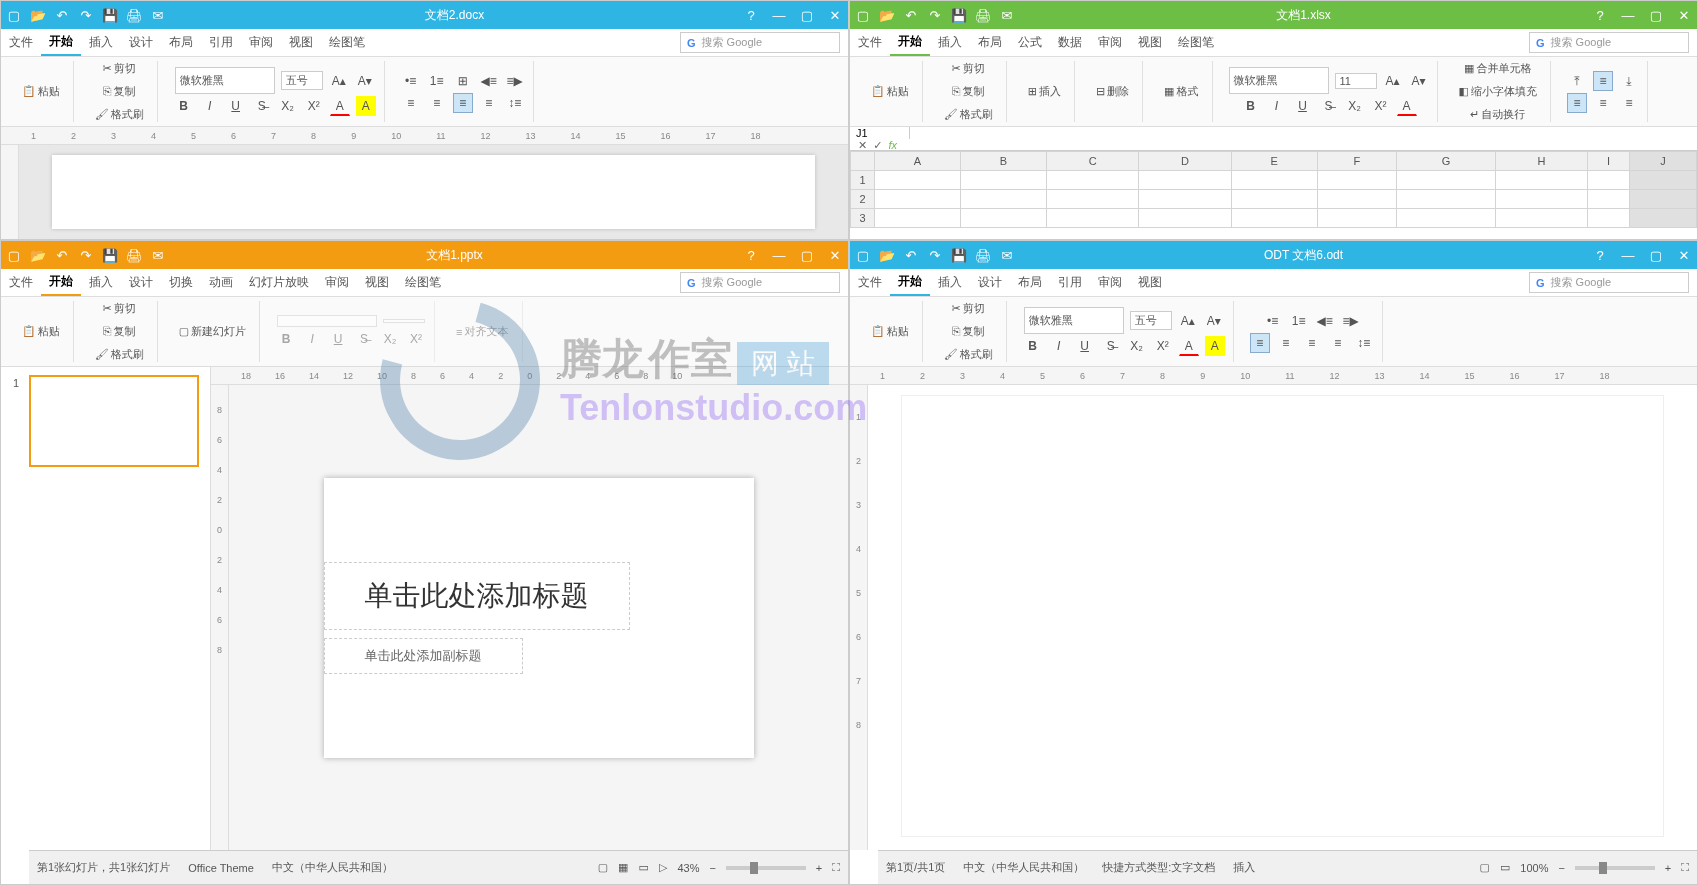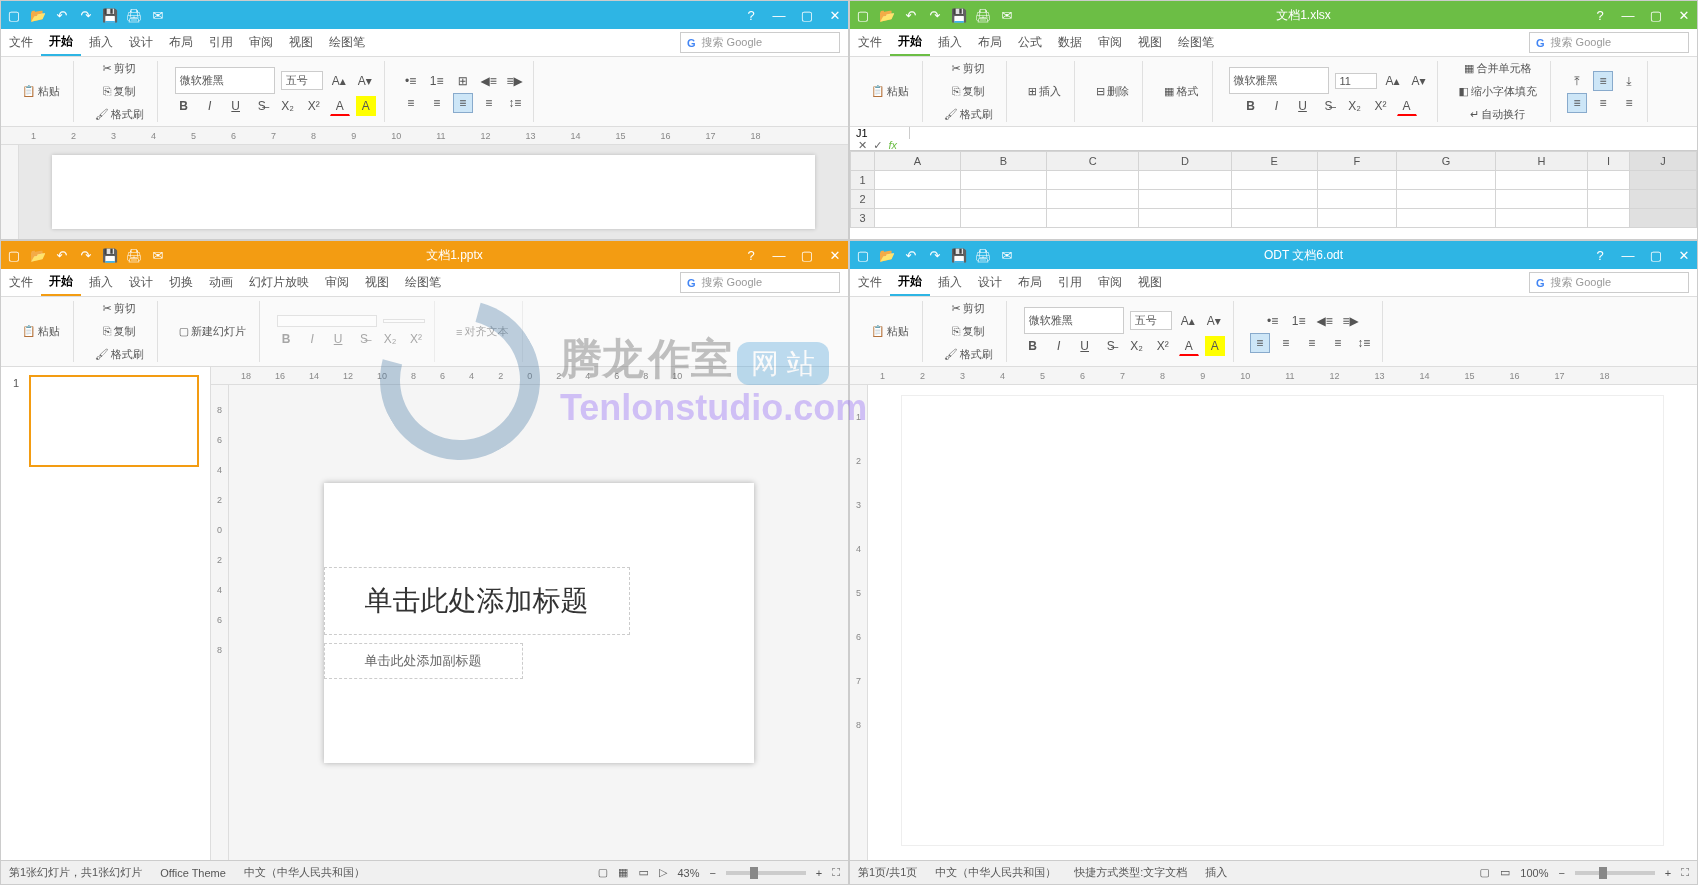--- a/index.html
+++ b/index.html
@@ -48,49 +48,50 @@
 .sheet .rowh { background: #f0f0f0; width: 24px; }
 .sheet .selected { background: #e0e0e0; }
 
 .slide-panel { width: 210px; background: #fff; border-right: 1px solid #ddd; padding: 8px; }
 .slide-thumb { border: 2px solid #f39c12; width: 170px; height: 92px; background: #fff; margin-left: 20px; position: relative; }
 .slide-num { position: absolute; left: -18px; top: 0; font-size: 11px; color: #555; }
 .slide-canvas { flex: 1; display: flex; background: #f5f5f5; }
 .slide-main { background: #fff; width: 430px; height: 280px; margin: auto; box-shadow: 0 0 6px rgba(0,0,0,0.3); display: flex; flex-direction: column; align-items: flex-start; justify-content: center; }
 .slide-title { font-size: 28px; color: #333; border: 1px dashed #ccc; padding: 14px 40px; margin-bottom: 8px; }
 .slide-sub { font-size: 13px; color: #666; border: 1px dashed #ccc; padding: 8px 40px; }
-.statusbar { height: 24px; background: #f0f0f0; border-top: 1px solid #ccc; display: flex; align-items: center; font-size: 11px; color: #555; padding: 0 8px; gap: 18px; }
+.statusbar { height: 34px; background: #f0f0f0; border-top: 1px solid #ccc; display: flex; align-items: center; font-size: 11px; color: #555; padding: 0 8px; gap: 18px; margin-left: 28px; }
 .statusbar .right { margin-left: auto; display: flex; align-items: center; gap: 10px; }
 .zoom-slider { width: 80px; height: 4px; background: #ccc; position: relative; }
 .zoom-slider::after { content: ''; position: absolute; width: 8px; height: 12px; background: #888; top: -4px; left: 30%; }
 
 .watermark { position: absolute; top: 300px; left: 380px; width: 800px; display: flex; align-items: center; gap: 20px; opacity: 0.35; pointer-events: none; z-index: 100; }
 .wm-logo { width: 160px; height: 160px; border: 20px solid #4a7ba6; border-radius: 50%; border-top-color: transparent; transform: rotate(-30deg); }
 .wm-text { font-size: 42px; color: #555; font-weight: bold; }
-.wm-badge { background: #4aa0d8; color: #fff; padding: 6px 14px; font-size: 28px; border-radius: 12px; }
+.wm-badge { background: #4aa0d8; color: #fff; padding: 6px 14px; font-size: 28px; border-radius: 0; }
 .ruler-ticks { display: flex; gap: 35px; }
 .ruler-ticks span { font-size: 9px; }
 .cell-group { display: flex; flex-direction: column; gap: 2px; font-size: 10px; }
 </style>
 </head>
 <body>
 
 <div class="grid">
 
 <div class="app app1">
   <div class="titlebar tb-blue">
     <div class="tb-left">
       <span class="tb-icon">▢</span>
       <span class="tb-icon">📂</span>
       <span class="tb-icon">↶</span>
       <span class="tb-icon">↷</span>
       <span class="tb-icon">💾</span>
       <span class="tb-icon">🖨</span>
       <span class="tb-icon">✉</span>
     </div>
+    <div class="tb-center">文档2.docx</div>
     <div class="tb-right">
       <span class="tb-icon">?</span>
       <span class="tb-icon">—</span>
       <span class="tb-icon">▢</span>
       <span class="tb-icon">✕</span>
     </div>
   </div>
   <div class="menubar">
     <div class="menu-item">文件</div>
     <div class="menu-item active">开始</div>

